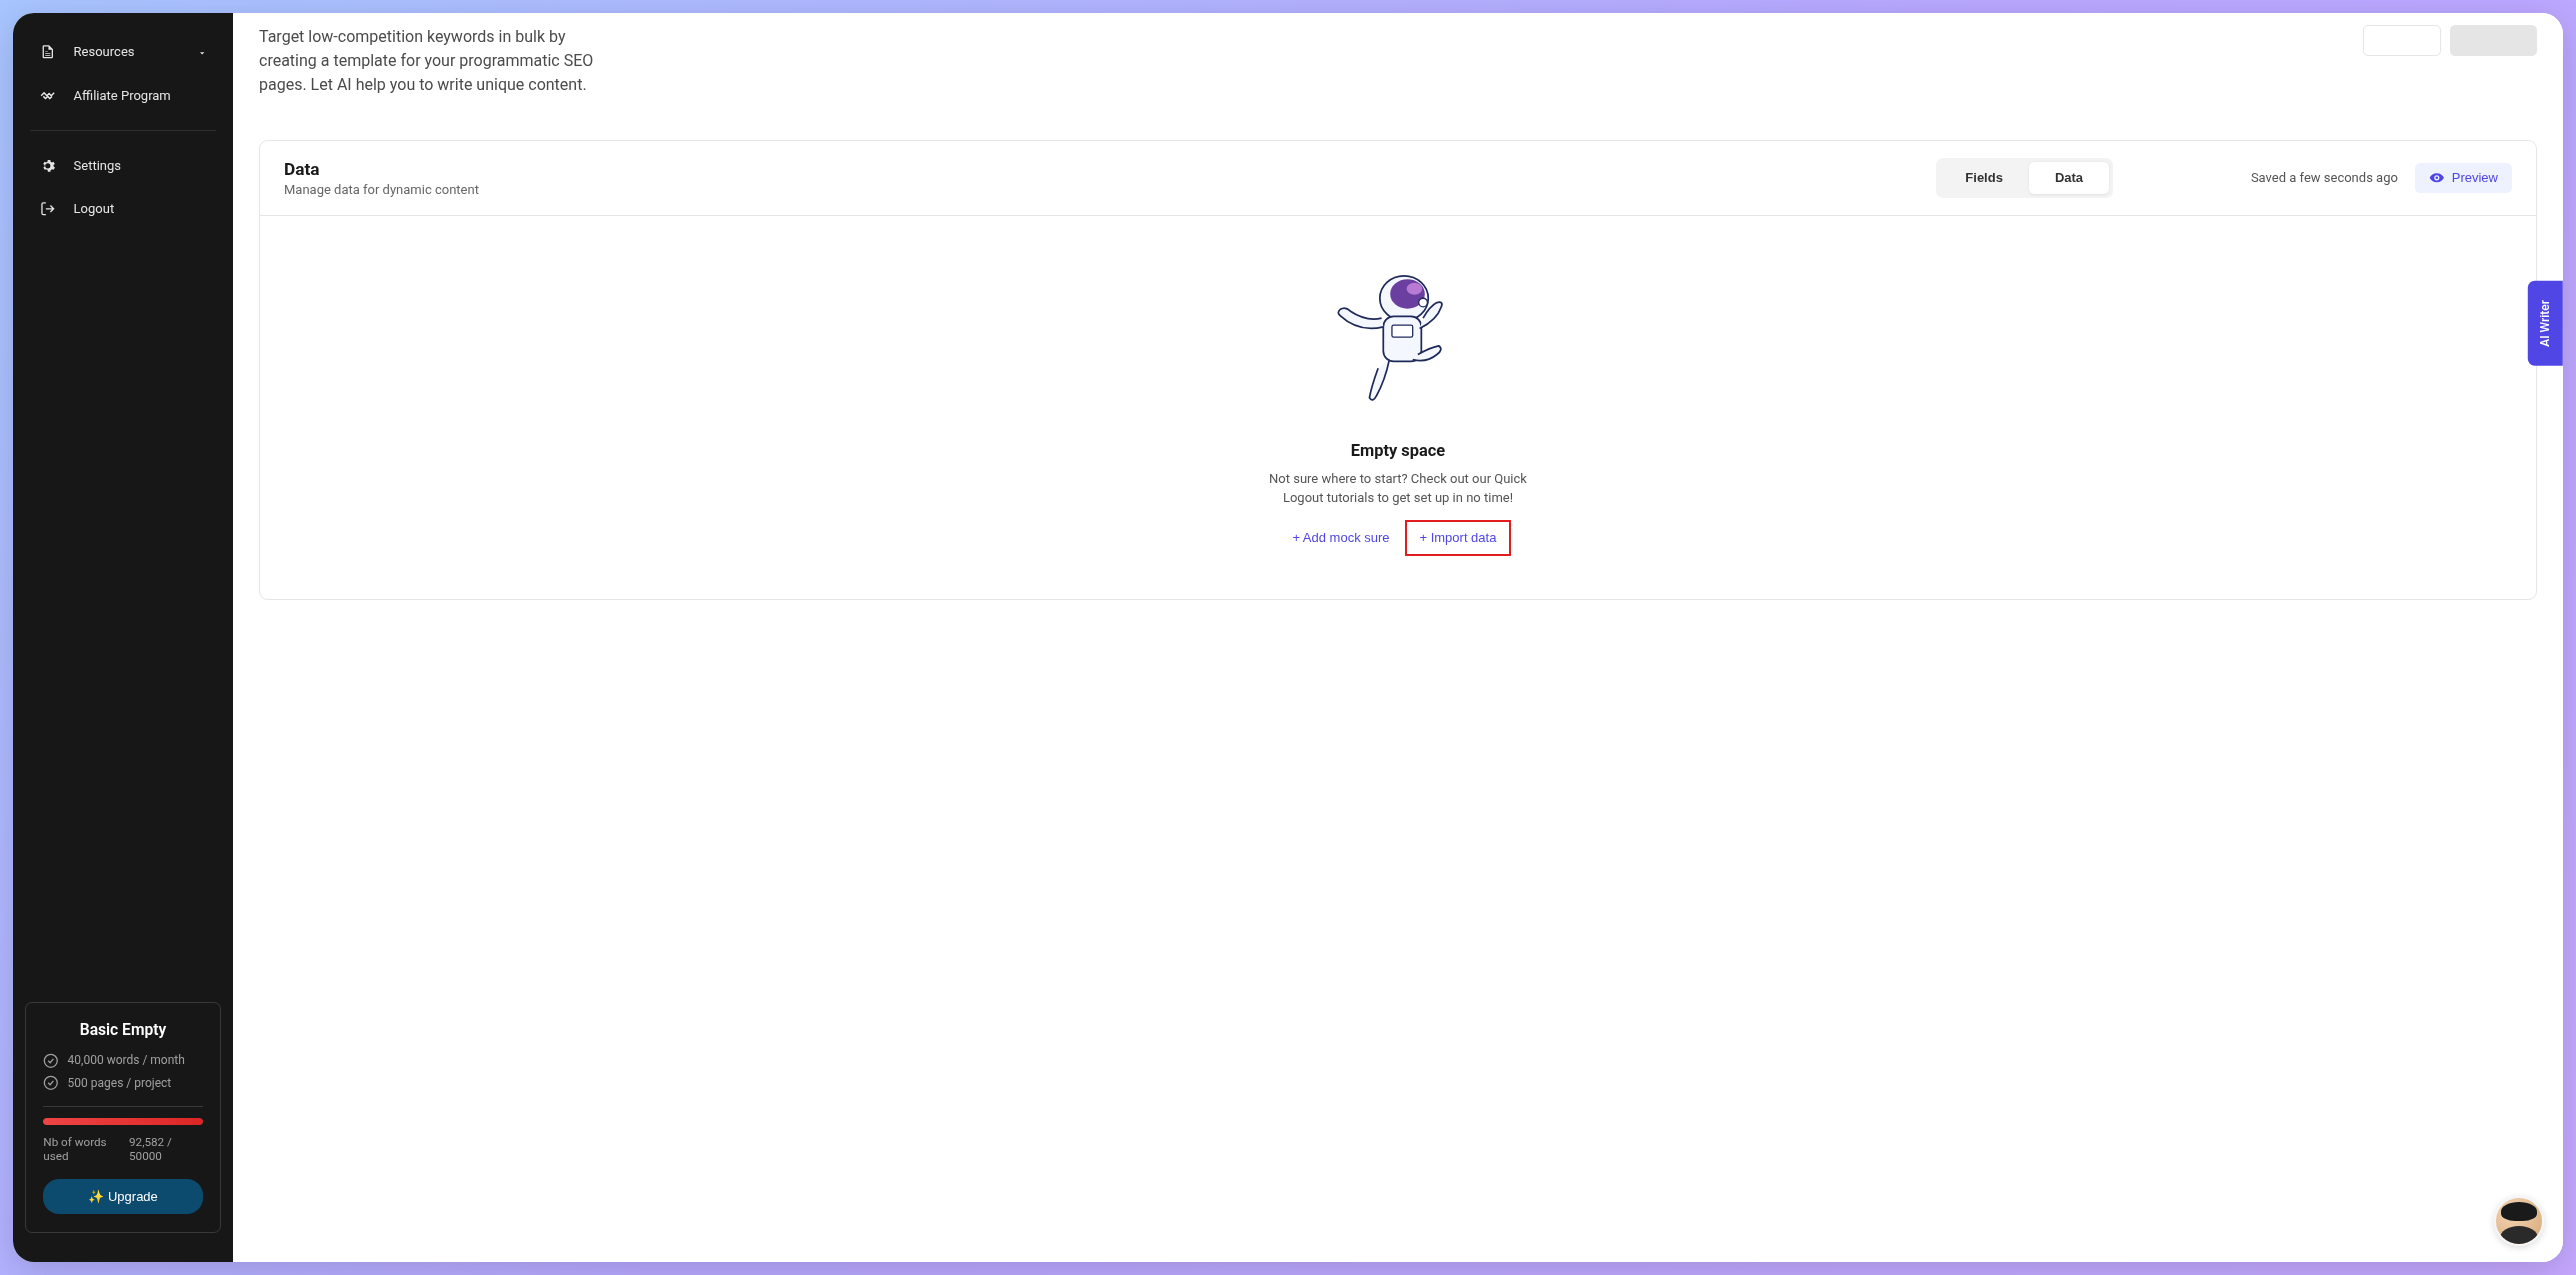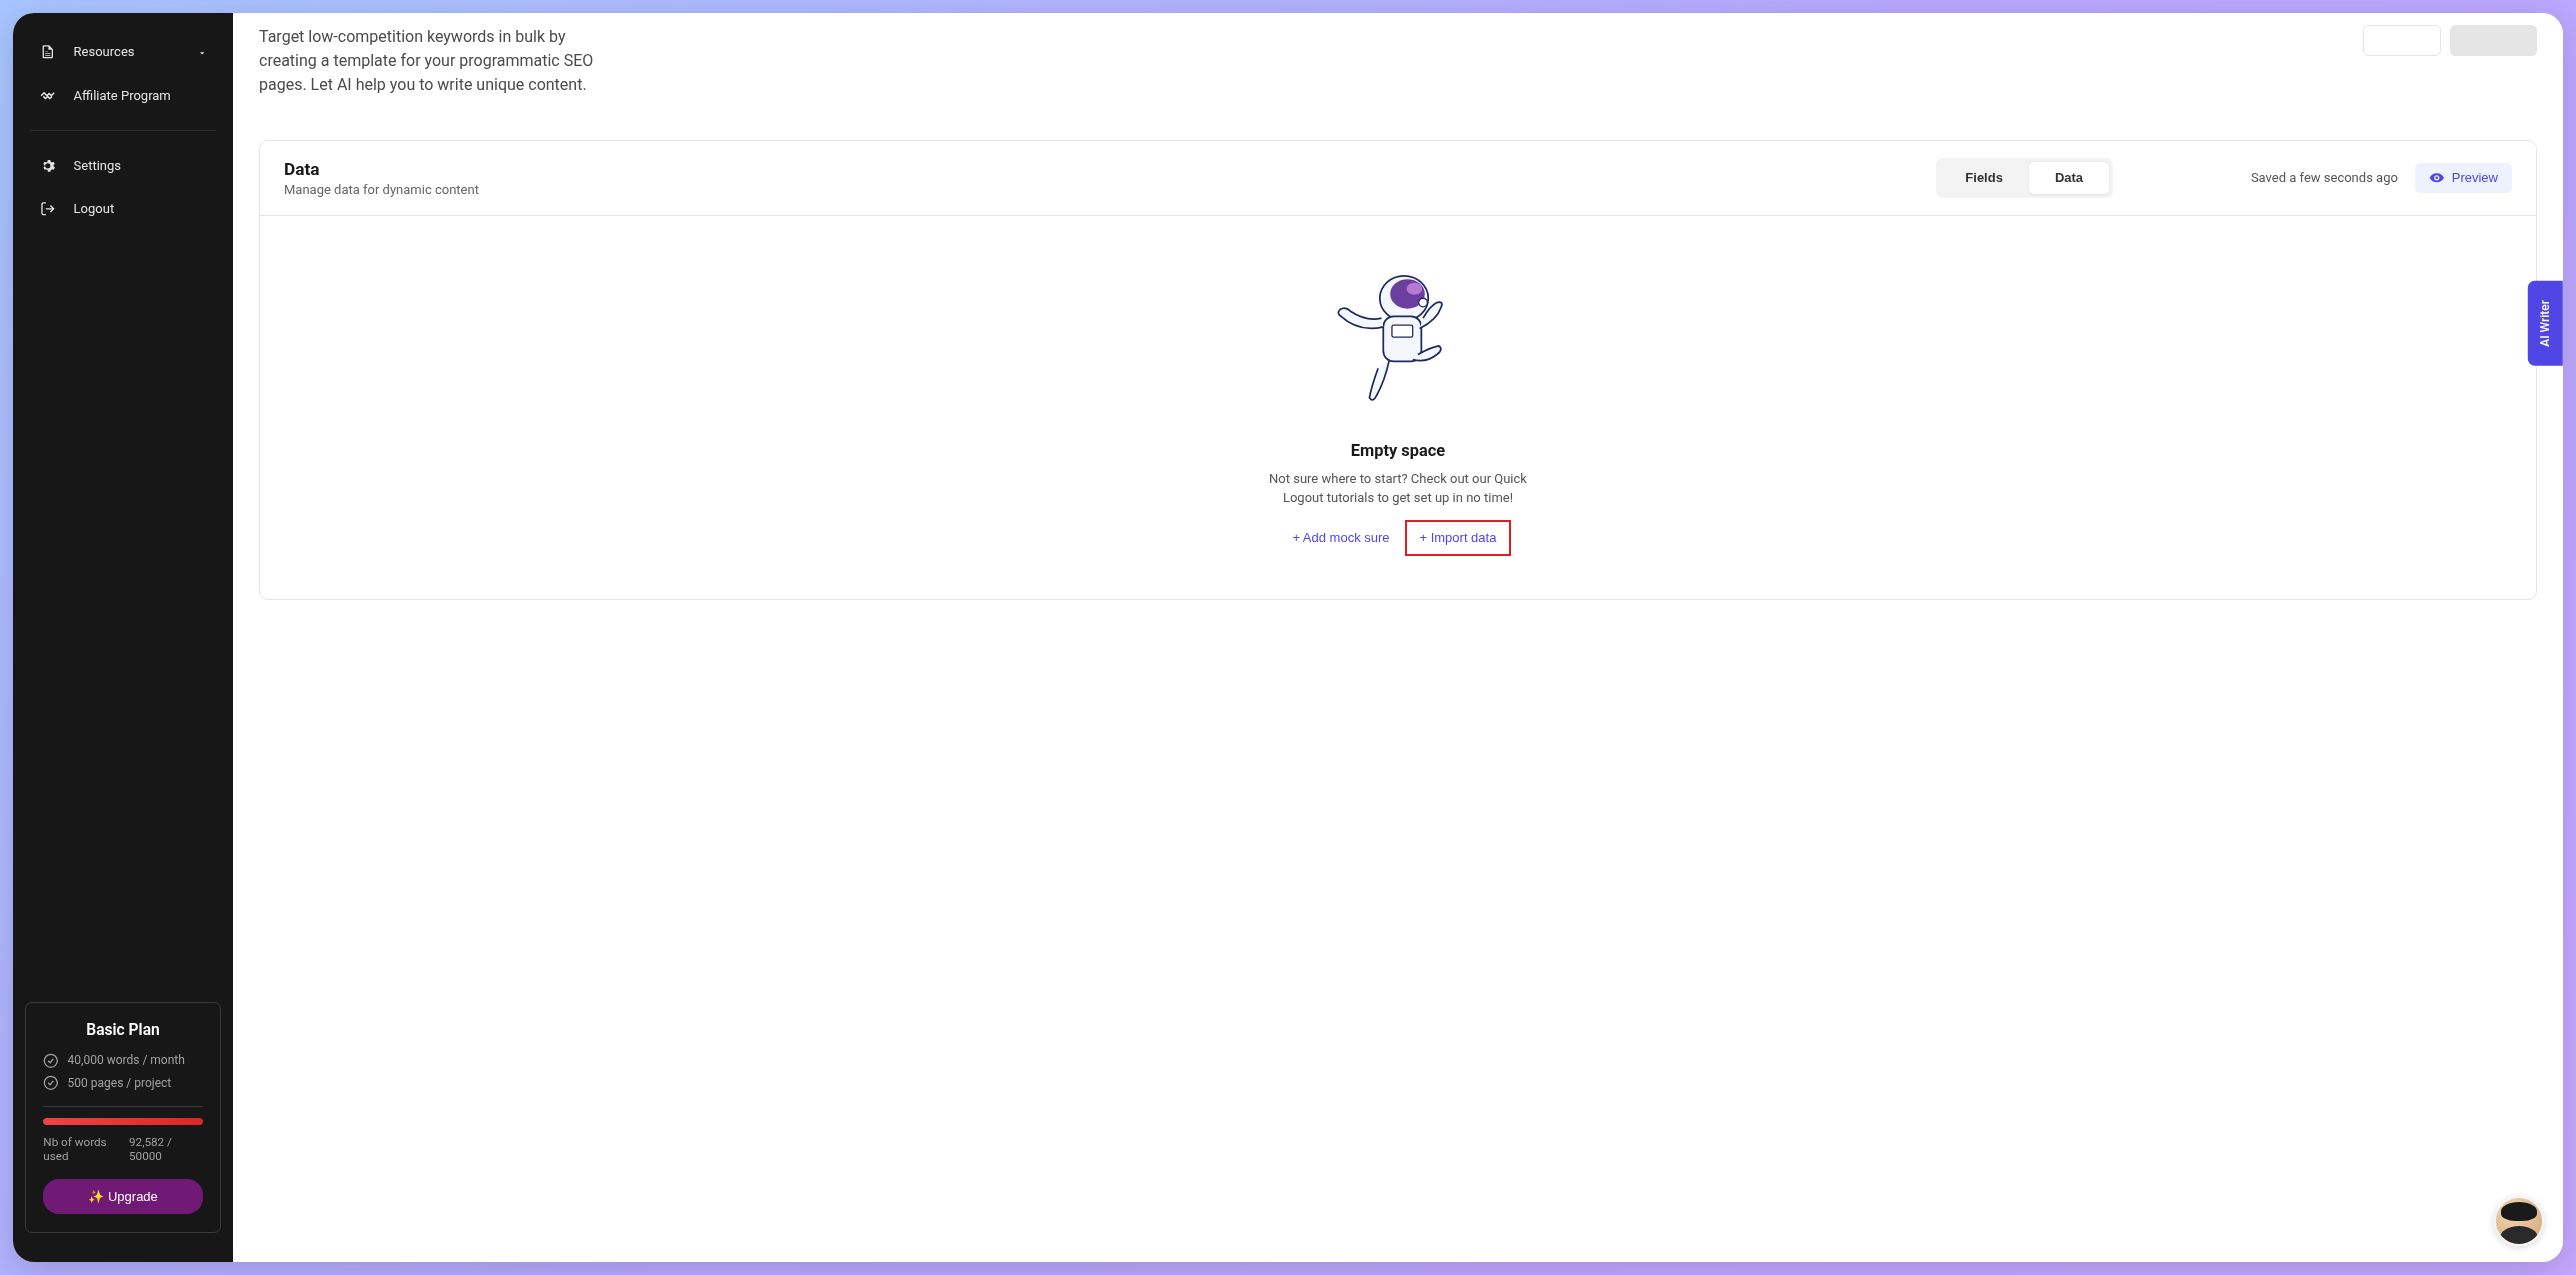--- a/index.html
+++ b/index.html
@@ -96,21 +96,21 @@
     .usage-row {
       display: flex;
       justify-content: space-between;
       color: #a0a0a0;
       font-size: 11.7px;
       margin-bottom: 15.6px;
     }
     .upgrade-btn {
       width: 100%;
       padding: 10.4px;
-      background: #701a75;
+      background: #0c4a6e;
       border: none;
       color: #fff;
       font-size: 13px;
       font-weight: 500;
       border-radius: 16px;
       cursor: pointer;
     }
     .main {
       flex: 1;
       background: #fff;
@@ -338,21 +338,21 @@
         <span class="nav-icon">
           <svg width="15.6" height="15.6" viewBox="0 0 24 24" fill="none" stroke="currentColor" stroke-width="2">
               <path d="M9 21H5a2 2 0 0 1-2-2V5a2 2 0 0 1 2-2h4M16 17l5-5-5-5M21 12H9"></path>
             </svg>
         </span>
         <span>Logout</span>
       </div>
     </div>
 
     <div class="plan-card">
-      <div class="plan-title">Basic Plan</div>
+      <div class="plan-title">Basic Empty</div>
       <div class="plan-feature">
         <svg width="15.6" height="15.6" viewBox="0 0 24 24" fill="none" stroke="#a0a0a0" stroke-width="2">
             <circle cx="12" cy="12" r="10"></circle>
             <path d="M8 12l3 3 5-6"></path>
           </svg>
         <span>40,000 words / month</span>
       </div>
       <div class="plan-feature">
         <svg width="15.6" height="15.6" viewBox="0 0 24 24" fill="none" stroke="#a0a0a0" stroke-width="2">
             <circle cx="12" cy="12" r="10"></circle>

